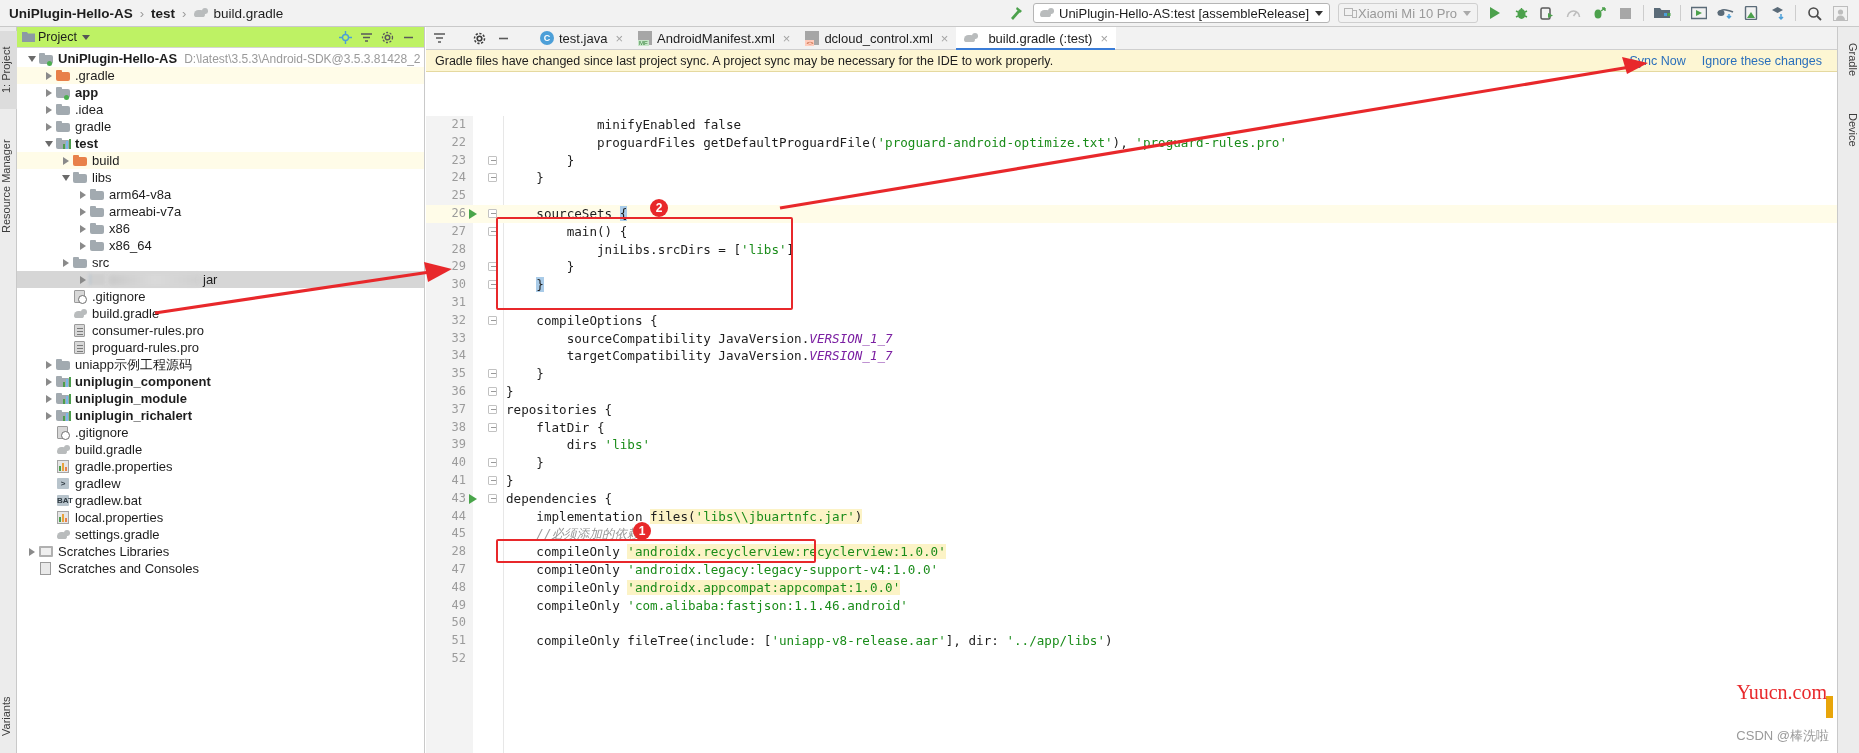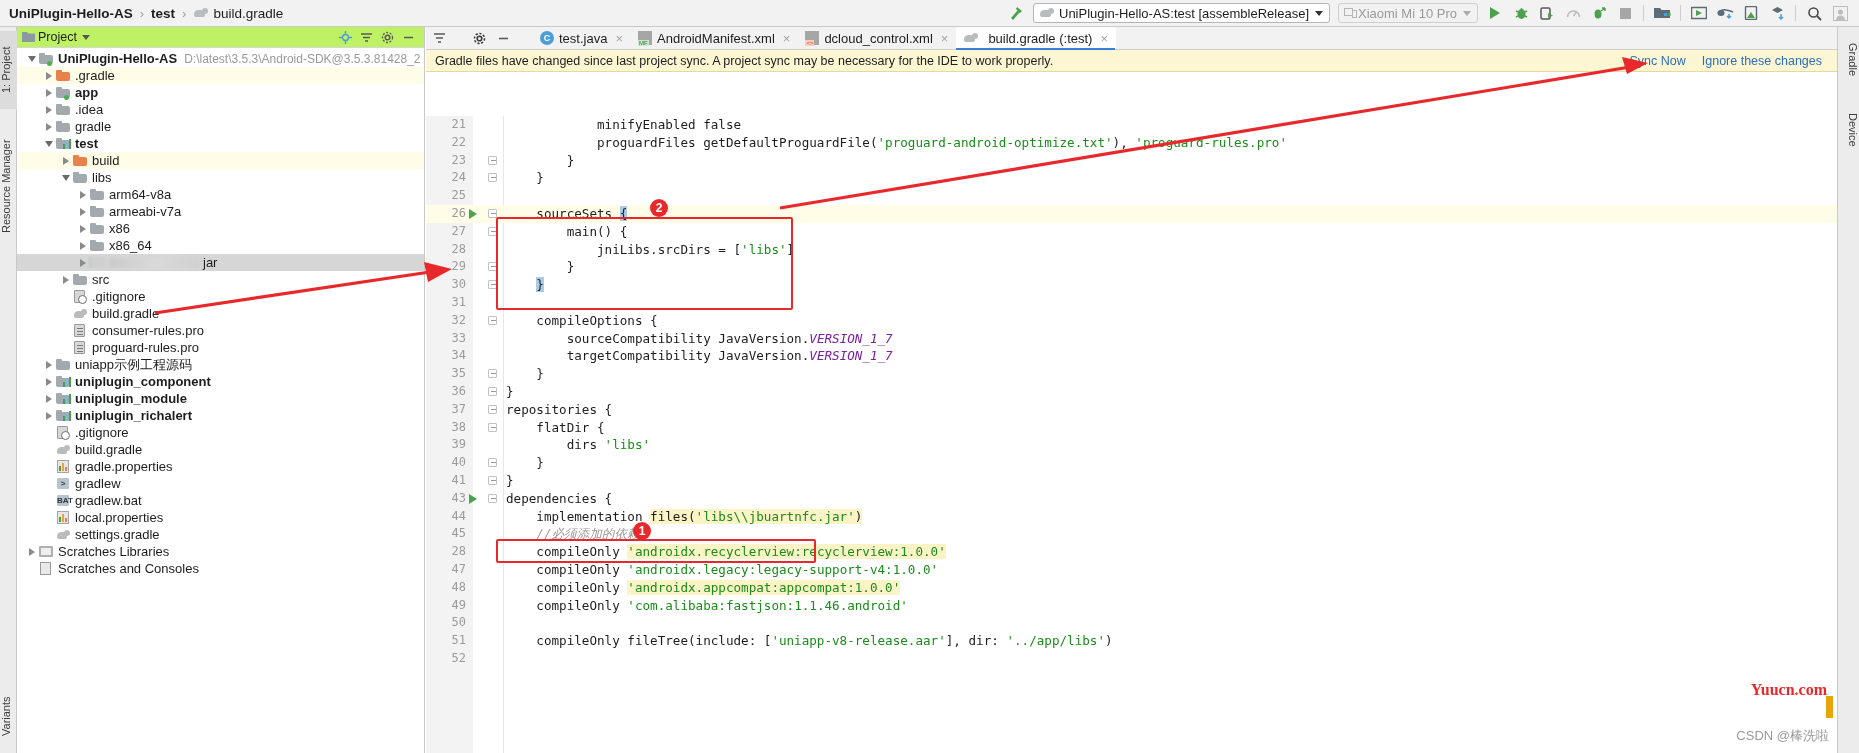--- a/index.html
+++ b/index.html
@@ -298,22 +298,22 @@
     position: absolute; right: 0; width: 22px;
     writing-mode: vertical-rl; text-orientation: mixed;
     font-size: 11px; color: #3c3c3c; text-align:center; white-space: nowrap; padding: 4px 0;
   }
   .rvtab.gradle-t { top: 2px; height: 62px; }
   .rvtab.device-t { top: 70px; height: 66px; }
 
   
   .wm-yuucn {
     position: absolute; right: 32px; top: 681px;
-    font-family: "Liberation Serif", serif; font-weight: bold;
-    font-size: 16px; color: #e8282b;
+    font-family: "Liberation Serif", serif; font-weight: normal;
+    font-size: 20px; color: #e8282b;
   }
   .wm-csdn {
     position: absolute; right: 30px; top: 727px;
     font-size: 13px; color: #9a9a9a;
   }
   .wm-bar {
     position: absolute; right: 26px; top: 696px; width: 7px; height: 22px; background: #e8a50a;
   }
 </style>
 </head>
@@ -593,42 +593,42 @@
         <div class="trow">
           <span style="width:59px;flex:0 0 59px;"></span>
           <span class="twist">
             <i class="t-right"></i>
           </span>
           <span class="ticon">
             <span class="ic-folder"></span>
           </span>
           <span class="tlabel">x86_64</span>
         </div>
+        <div class="trow">
+          <span style="width:42px;flex:0 0 42px;"></span>
+          <span class="twist">
+            <i class="t-right"></i>
+          </span>
+          <span class="ticon">
+            <span class="ic-folder"></span>
+          </span>
+          <span class="tlabel">src</span>
+        </div>
         <div class="trow hl-gray">
           <span style="width:59px;flex:0 0 59px;"></span>
           <span class="twist">
             <i class="t-right"></i>
           </span>
           <span class="ticon">
             <span class="ic-jar">
               <span class="blur"></span>
             </span>
           </span>
           <span class="blur-name"></span>
           <span class="tlabel">jar</span>
-        </div>
-        <div class="trow">
-          <span style="width:42px;flex:0 0 42px;"></span>
-          <span class="twist">
-            <i class="t-right"></i>
-          </span>
-          <span class="ticon">
-            <span class="ic-folder"></span>
-          </span>
-          <span class="tlabel">src</span>
         </div>
         <div class="trow">
           <span style="width:42px;flex:0 0 42px;"></span>
           <span class="twist"></span>
           <span class="ticon">
             <span class="ic-git"></span>
           </span>
           <span class="tlabel">.gitignore</span>
         </div>
         <div class="trow">

